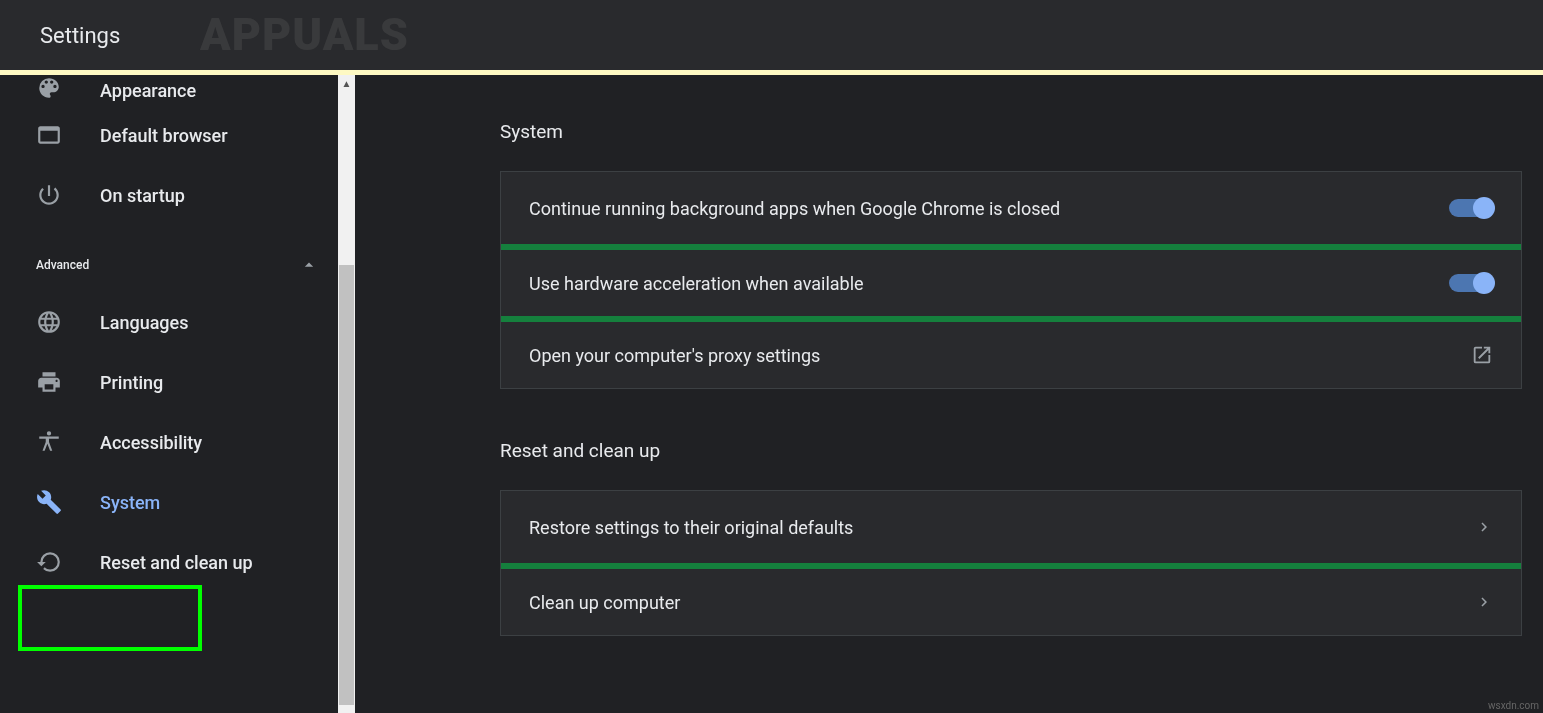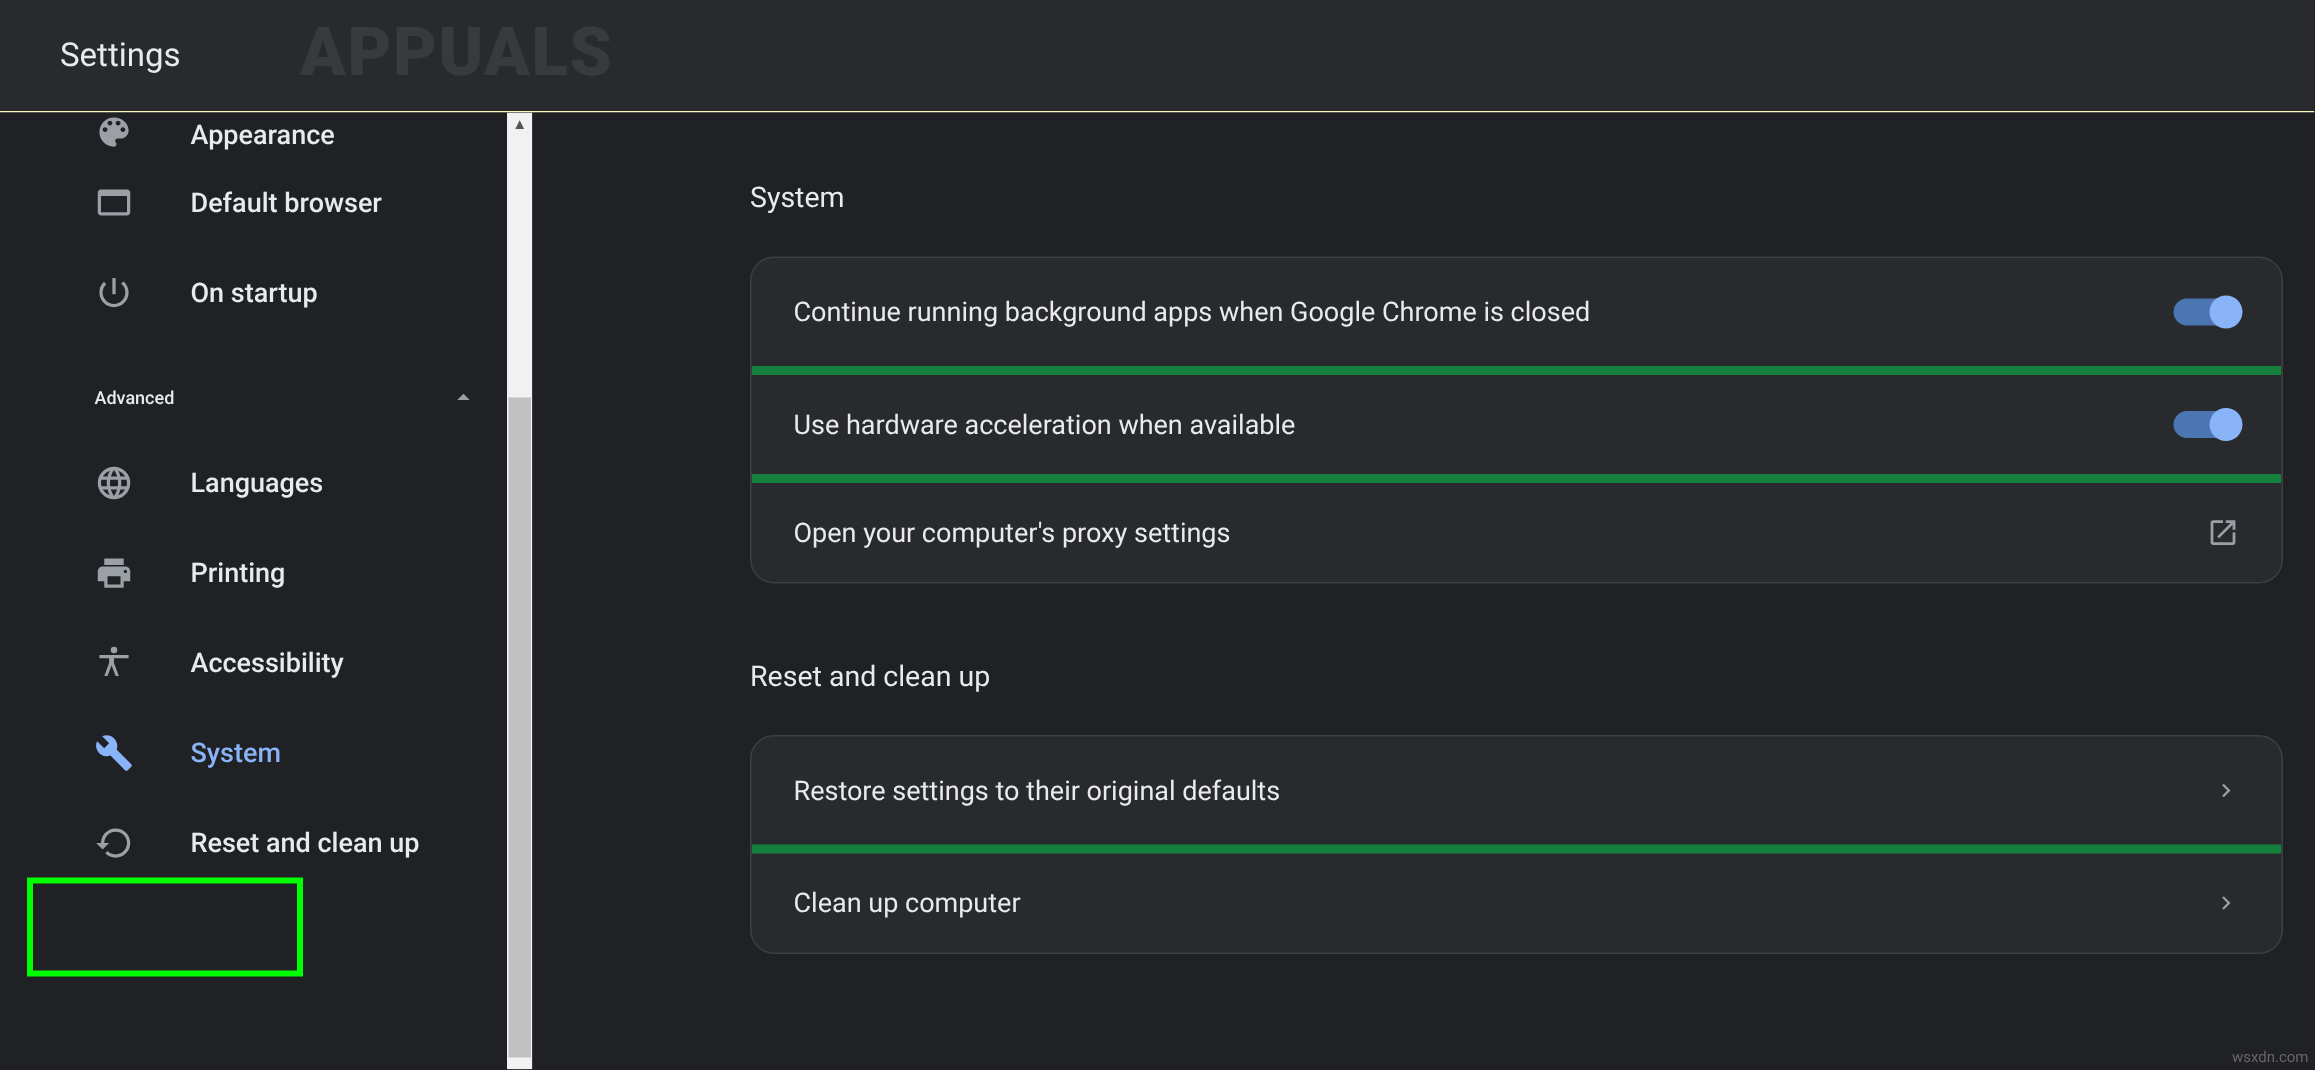--- a/index.html
+++ b/index.html
@@ -10,21 +10,21 @@
     width: 1543px;
     height: 713px;
     overflow: hidden;
   }
   .header {
     height: 75px;
     background: #292a2d;
     display: flex;
     align-items: center;
     padding-left: 40px;
-    border-bottom: 1px solid #fef9c3;
+    border-bottom: 5px solid #fef9c3;
   }
   .header-title {
     font-size: 22px;
     color: #e8eaed;
     width: 475px;
   }
   .watermark {
     position: absolute;
     left: 200px;
     top: 8px;
@@ -57,21 +57,20 @@
   }
   .search-input::placeholder { color: #9aa0a6; }
   .layout { display: flex; height: calc(713px - 75px); }
 
   
   .sidebar {
     width: 355px;
     background: #202124;
     position: relative;
     overflow: hidden;
-    padding-left: 27px;
   }
   .sidebar-inner { padding-top: 0; }
   .nav-item {
     display: flex;
     align-items: center;
     height: 60px;
     padding-left: 36px;
     font-size: 18px;
     color: #e8eaed;
     cursor: pointer;
@@ -127,21 +126,21 @@
     margin-left: 145px;
   }
   .section-title {
     font-size: 19px;
     color: #e8eaed;
     margin-bottom: 28px;
     font-weight:400;
   }
   .card {
     background: #292a2d;
-    border-radius: 16px;
+    border-radius: 0;
     border: 1px solid #3c4043;
     overflow: hidden;
     margin-bottom: 50px;
   }
   .row {
     height: 72px;
     display: flex;
     align-items: center;
     justify-content: space-between;
     padding: 0 28px;

